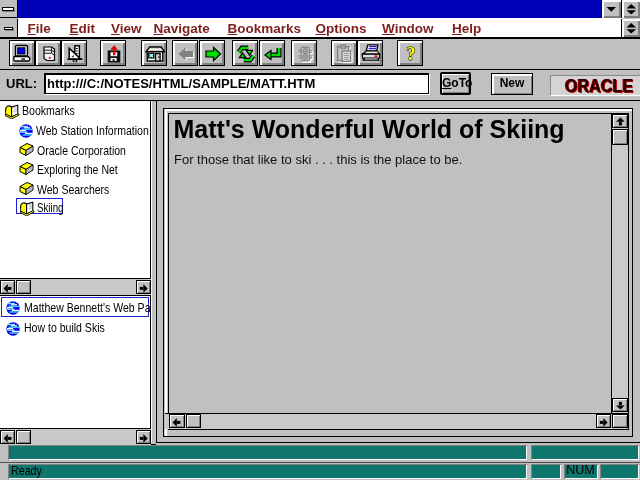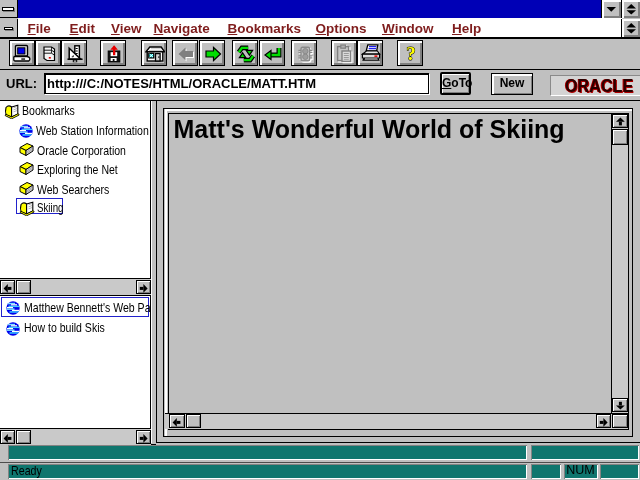--- a/index.html
+++ b/index.html
@@ -231,21 +231,21 @@
     <div class="tbtn" style="left:397px;top:40px;">
         <svg width="20" height="20">
           <text x="10" y="16" text-anchor="middle" font-family="Liberation Serif, serif" font-size="19" font-weight="bold" fill="#ffff00" stroke="#000" stroke-width="1" paint-order="stroke">?</text>
         </svg>
       </div>
   </div>
 
   <div class="abs" id="urlrow">
     <div class="abs" id="urllabel">URL:</div>
     <div class="abs" id="urlfield"></div>
-    <div class="abs" id="urltext">http:///C:/NOTES/HTML/ORACLE/MATT.HTM</div>
+    <div class="abs" id="urltext">http:///C:/NOTES/HTML/SAMPLE/MATT.HTM</div>
     <div class="abs" id="goto"><u>G</u>oTo</div>
     <div class="abs" id="newb">New</div>
     <div class="abs" id="ologo">
         <span>ORACLE</span>
       </div>
   </div>
   <div class="abs" id="urlline"></div>
 
   <div class="abs" id="lpane1"></div>
   <div class="abs" id="lpane1border"></div>
@@ -253,20 +253,21 @@
   <div class="abs" id="lpane2border"></div>
   <div class="abs" id="split"></div>
 
   <div class="abs" id="rpane"></div>
   <div class="abs" id="rpanebot"></div>
   <div class="abs" id="rframe"></div>
   <div class="abs" id="rwhitetop"></div>
   <div class="abs" id="rwhiteleft"></div>
   <div class="abs" id="rinner"></div>
   <div class="abs" id="heading">Matt's Wonderful World of Skiing</div>
+  <div class="abs" id="subtext">For those that like to ski . . . this is the place to be.</div>
   <div class="abs" id="vscroll"></div>
   <div class="abs" id="hscrollR"></div>
   <div id="scrollparts">
 
     <div class="hscroll" style="left:0;top:277.5px;width:151px;height:16.5px;">
       <div class="sbtn" style="left:0;top:1.2px;width:15px;height:14.3px;">
           <svg width="10" height="11" style="left:2px;top:2px;">
             <polygon points="4.8,1 4.8,9.8 0.6,5.4" fill="#000"></polygon>
             <rect x="4.8" y="3.9" width="3.6" height="3" fill="#000"></rect>
           </svg>

